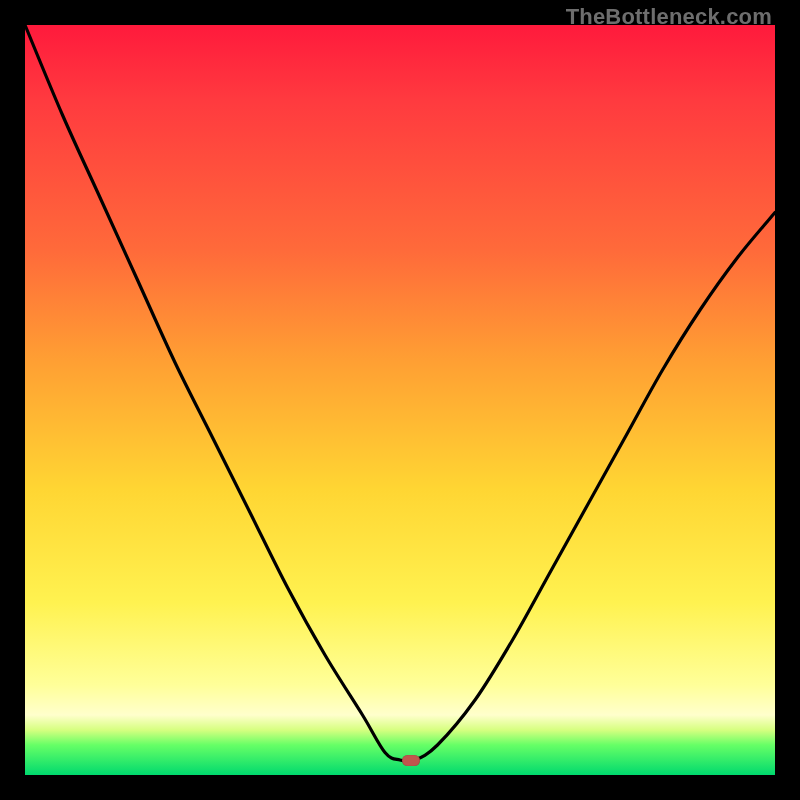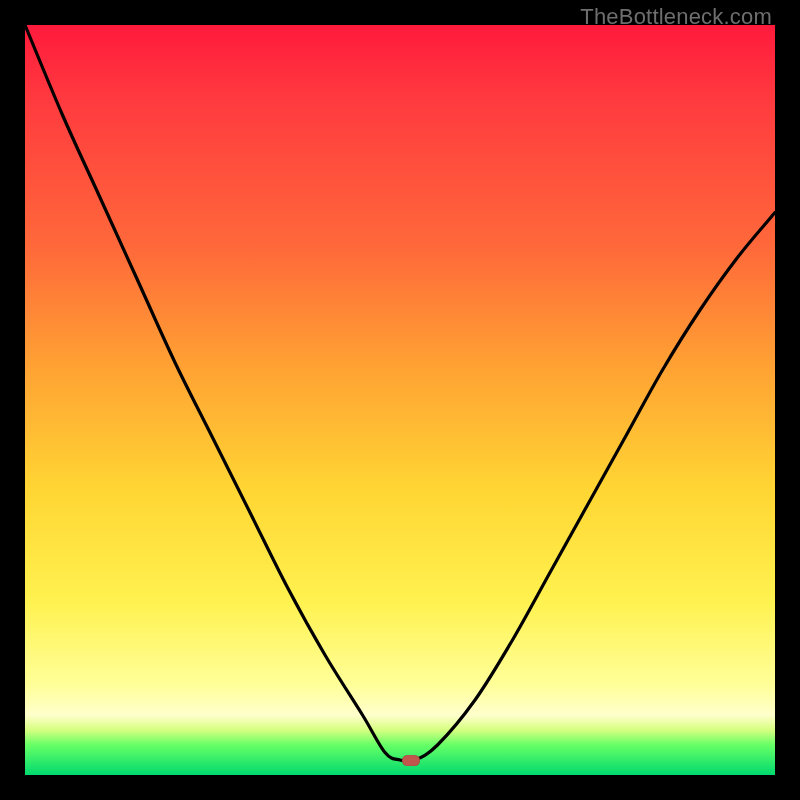--- a/index.html
+++ b/index.html
@@ -38,21 +38,21 @@
       #66ff66 96%,
       #00d96e 100%
     );
   }
   .watermark {
     position: absolute;
     top: 4px;
     right: 28px;
     color: #6e6e6e;
     font-size: 22px;
-    font-weight: 400;
+    font-weight: 700;
     letter-spacing: 0.2px;
   }
   svg.curve {
     position: absolute;
     left: 0;
     top: 0;
     width: 750px;
     height: 750px;
     overflow: visible;
   }

